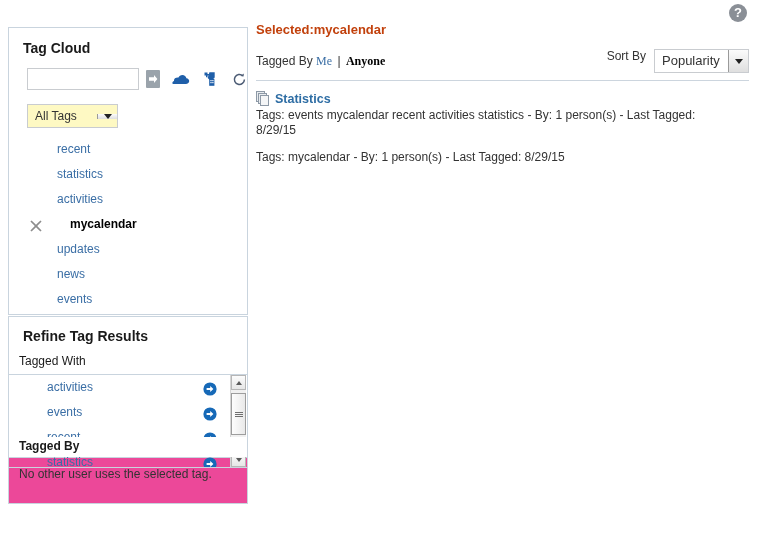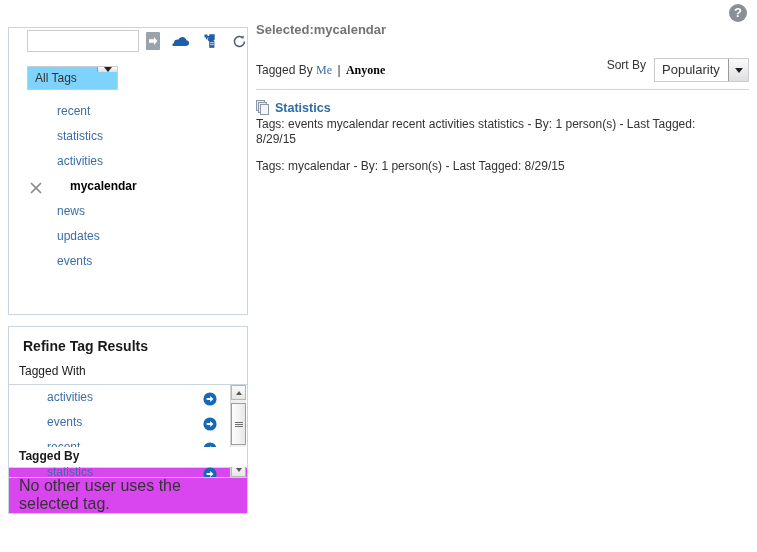--- a/index.html
+++ b/index.html
@@ -99,24 +99,24 @@
   #go-btn svg { display:block; }
 
   #cloud-btn  { margin-left: 12px; width: 18px; height: 18px; }
   #tagplus-btn{ margin-left: 12px; width: 16px; height: 18px; }
   #refresh-btn{ margin-left: 14px; width: 16px; height: 18px; }
 
   
   #all-tags-wrap {
     margin: 12px 0 0 18px;
     display: inline-flex;
-    align-items: flex-start;
+    align-items: center;
     height: 24px;
     border: 1px solid #c9ccd0;
-    background: #7dd3fc;
+    background: #fef9c3;
     box-sizing: border-box;
   }
   #all-tags-label {
     padding: 0 10px 0 7px;
     line-height: 22px;
     font-size: 12px;
     color: #333;
     white-space: nowrap;
     min-width: 52px;
   }
@@ -163,21 +163,21 @@
     position: absolute;
     left: 20px;
     top: 5px;
     width: 14px;
     height: 14px;
     cursor: pointer;
   }
 
   
   #refine-panel {
-    margin-top: 11px;
+    margin-top: 1px;
     height: 142px;
     position: relative;
   }
   #refine-panel .panel-title { padding: 11px 0 6px 14px; }
 
   .section-label {
     font-size: 12px;
     font-weight: normal;
     color: #1a1a1a;
     padding: 4px 0 6px 10px;
@@ -281,40 +281,40 @@
     font-size: 12px;
     font-weight: bold;
     color: #1a1a1a;
     padding: 2px 0 4px 10px;
   }
 
   #no-user-panel {
     margin-top: 0;
     border: 1px solid #c9d4de;
     border-top: none;
-    background: #d946ef;
+    background: #ec4899;
     height: 46px;
     box-sizing: border-box;
     padding: 9px 12px 0 10px;
-    font-size: 16px;
+    font-size: 12px;
     color: #333;
   }
 
   
   #main {
     position: absolute;
     left: 256px;
     top: 22px;
     right: 8px;
   }
   #selected-title {
     font-size: 13px;
     font-weight: bold;
-    color: #737373;
-    margin-bottom: 20px;
+    color: #c2410c;
+    margin-bottom: 11px;
   }
   #filter-row {
     display: flex;
     align-items: center;
     height: 26px;
   }
   #tagged-by-line {
     font-size: 12px;
     color: #333;
     white-space: nowrap;
@@ -386,20 +386,21 @@
   }
 </style>
 </head>
 <body>
 
 <div id="help-icon">?</div>
 
 <div id="left-col">
 
   <div class="panel" id="tag-cloud-panel">
+    <div class="panel-title">Tag Cloud</div>
 
     <div id="tag-search-row">
       <input id="tag-search-input" type="text" placeholder="" style="">
 
       <span class="icon-btn" id="go-btn">
         <svg width="14" height="14" viewBox="0 0 14 14" aria-hidden="true">
           <path d="M3 5.2h5V3.1l3.4 3.9L8 10.9V8.8H3z" fill="#ffffff"></path>
         </svg>
       </span>
 
@@ -448,24 +449,24 @@
       </li>
       <li class="selected">
         <span class="remove-x">
           <svg width="14" height="14" viewBox="0 0 14 14" aria-hidden="true">
             <path d="M2.6 1.4L7 5.8l4.4-4.4 1.2 1.2L8.2 7l4.4 4.4-1.2 1.2L7 8.2l-4.4 4.4-1.2-1.2L5.8 7 1.4 2.6z" fill="#8d8d8d"></path>
           </svg>
         </span>
         <span class="tag-name">mycalendar</span>
       </li>
       <li>
+        <a>updates</a>
+      </li>
+      <li>
         <a>news</a>
-      </li>
-      <li>
-        <a>updates</a>
       </li>
       <li>
         <a>events</a>
       </li>
     </ul>
   </div>
 
   <div class="panel" id="refine-panel">
     <div class="panel-title">Refine Tag Results</div>
 

